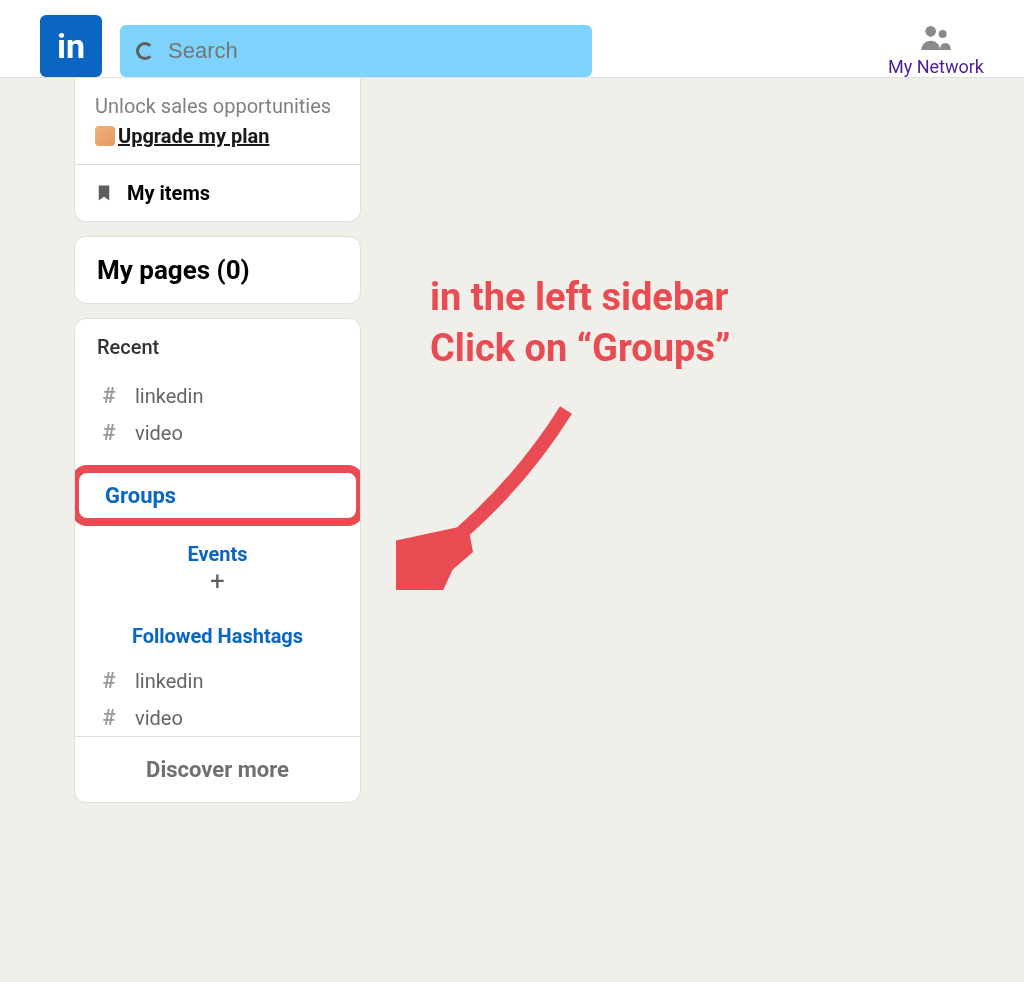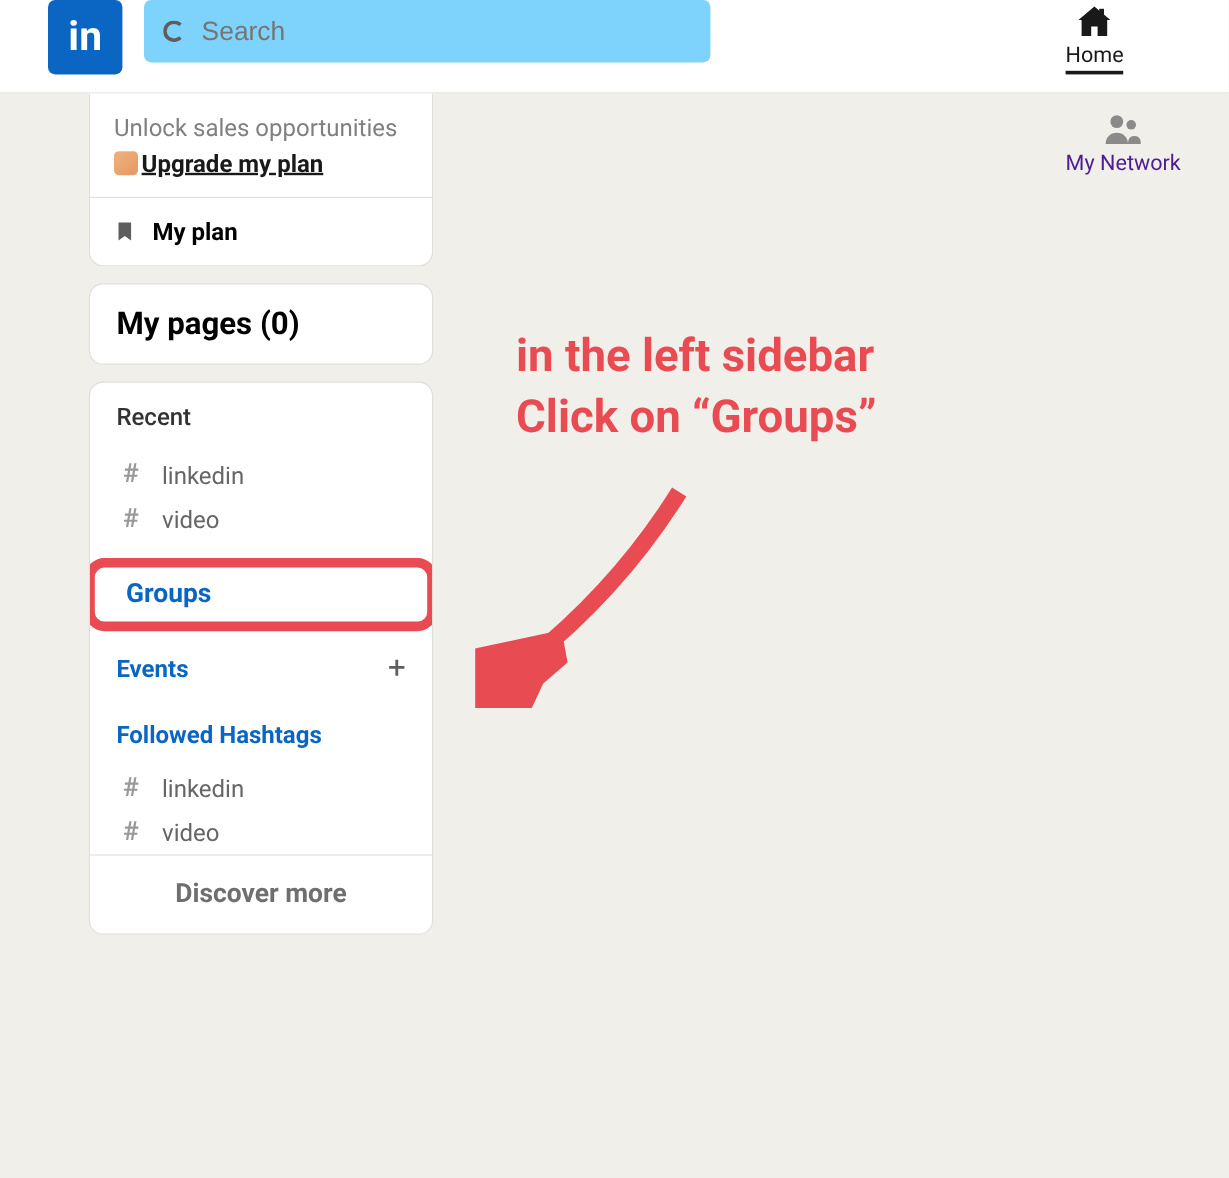--- a/index.html
+++ b/index.html
@@ -8,21 +8,21 @@
       background: #f1efea;
       width: 1024px;
       height: 982px;
       overflow: hidden;
       position: relative;
     }
     .header {
       background: #fff;
       height: 78px;
       display: flex;
-      align-items: flex-start;
+      align-items: flex-end;
       padding: 0 40px 0 40px;
       border-bottom: 1px solid #e0dfdc;
     }
     .logo {
       width: 62px;
       height: 62px;
       background: #0a66c2;
       border-radius: 6px;
       display: flex;
       align-items: center;
@@ -135,20 +135,21 @@
     }
     .hash-icon { width: 24px; display:flex; justify-content:center; color:#999; font-size:22px; font-weight:600; }
     .link-row {
       padding: 14px 22px;
       font-size: 20px; font-weight: 700;
       color: #0a66c2;
       cursor:pointer;
       display:flex;
       justify-content:space-between;
       align-items:center;
+      flex-direction:column;
     }
     .plus { color:#5e5e5e; font-size:26px; font-weight:400; }
     .groups-highlight {
       border: 8px solid #e94b52;
       border-radius: 16px;
       margin: 6px -4px 2px -4px;
       padding: 10px 26px 10px 26px;
       font-size: 22px; font-weight: 700;
       color: #0a66c2;
     }
@@ -220,21 +221,21 @@
           <span class="promo-badge"></span>
           <span class="promo-link">Upgrade my plan</span>
         </div>
       </div>
       <div class="my-items">
         <span class="bookmark-icon">
           <svg viewBox="0 0 24 24" width="18" height="24" fill="#5e5e5e">
               <path d="M5 2h14v20l-7-5-7 5V2z"></path>
             </svg>
         </span>
-        <span>My plan</span>
+        <span>My items</span>
       </div>
     </div>
 
     <div class="card pages-card">
       <div class="pages-title">My pages (0)</div>
     </div>
 
     <div class="card recent-card">
       <div class="section-pad">
         <div class="recent-label">Recent</div>

